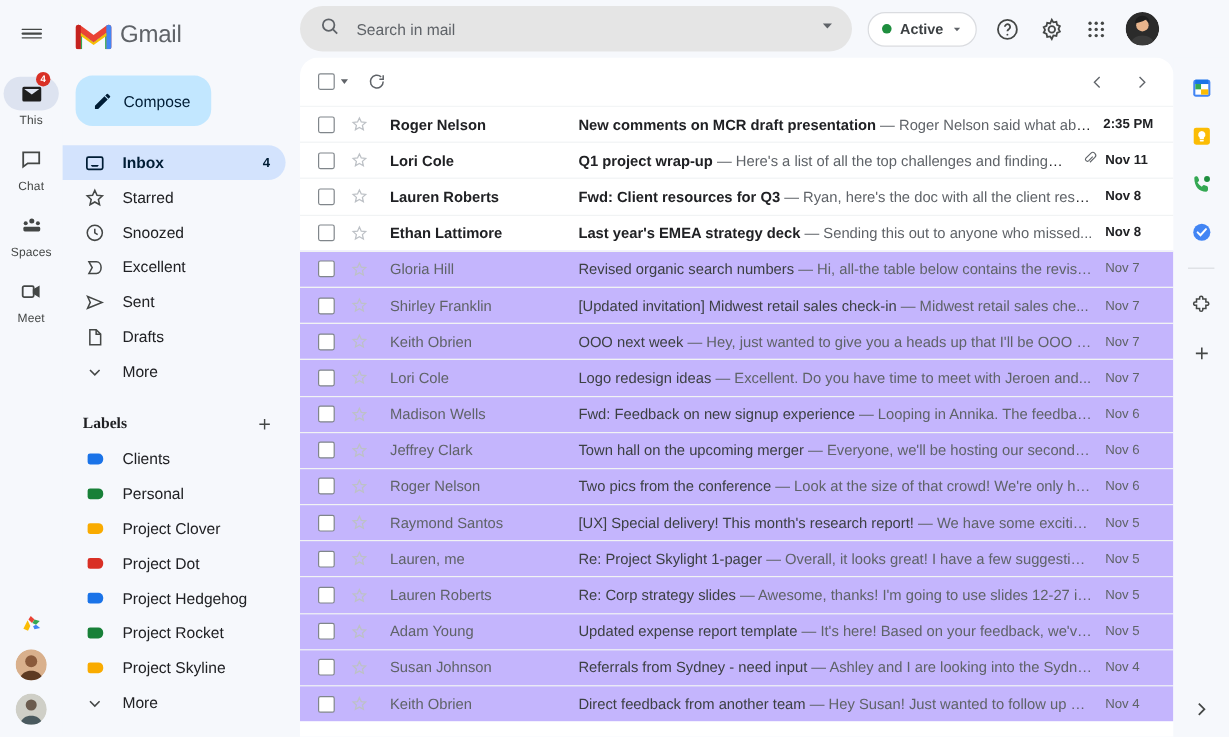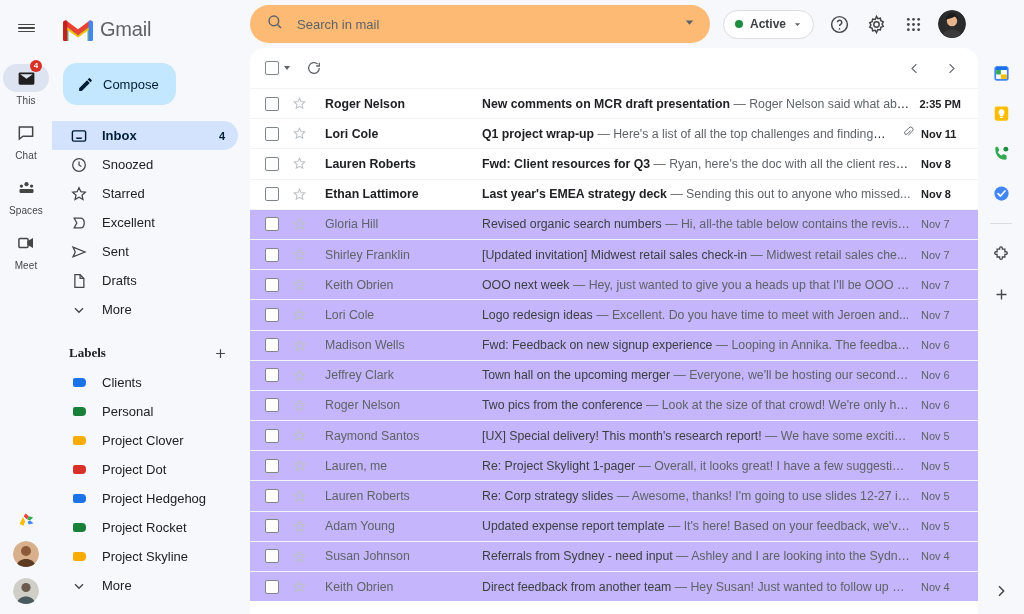--- a/index.html
+++ b/index.html
@@ -124,21 +124,21 @@
   .row.read .date { color: #5f6368; }
 
   
   .topbar {
     position: absolute; top: 0; left: 250px; right: 0; height: 48px;
     display: flex; align-items: center; gap: 13px; padding: 0 13px 0 0;
     background: #f6f8fc; z-index: 5;
   }
   .search {
     flex: 1; max-width: 460px; height: 38px;
-    background: #fdba74; border-radius: 19px;
+    background: #e5e5e5; border-radius: 19px;
     display: flex; align-items: center; padding: 0 14px 0 16px; gap: 13px;
     cursor: text;
   }
   .search input {
     flex: 1; border: none; background: transparent; outline: none;
     font-size: 13px; color: #202124; font-family: "Liberation Sans", sans-serif;
   }
   .search input::placeholder { color: #5f6368; }
   .status-chip {
     display: flex; align-items: center; gap: 7px;
@@ -266,34 +266,34 @@
               <path d="M3.2 14h4.3l1.4 2h6.2l1.4-2h4.3" fill="#001d35" stroke="none"></path>
             </svg>
         </span>
         <span class="nav-label">Inbox</span>
         <span class="nav-count">4</span>
       </div>
 
       <div class="nav-item">
         <span class="nav-ico">
           <svg width="18" height="18" viewBox="0 0 24 24" fill="none" stroke="#444746" stroke-width="1.7">
+              <path d="M12 3.6l2.5 5.4 5.9.6-4.4 4 1.3 5.8L12 16.4 6.7 19.4 8 13.6 3.6 9.6l5.9-.6z"></path>
+            </svg>
+        </span>
+        <span class="nav-label">Starred</span>
+      </div>
+
+      <div class="nav-item">
+        <span class="nav-ico">
+          <svg width="18" height="18" viewBox="0 0 24 24" fill="none" stroke="#444746" stroke-width="1.7">
               <circle cx="12" cy="12" r="8.4"></circle>
               <path d="M12 7.4V12l3.2 2"></path>
             </svg>
         </span>
         <span class="nav-label">Snoozed</span>
-      </div>
-
-      <div class="nav-item">
-        <span class="nav-ico">
-          <svg width="18" height="18" viewBox="0 0 24 24" fill="none" stroke="#444746" stroke-width="1.7">
-              <path d="M12 3.6l2.5 5.4 5.9.6-4.4 4 1.3 5.8L12 16.4 6.7 19.4 8 13.6 3.6 9.6l5.9-.6z"></path>
-            </svg>
-        </span>
-        <span class="nav-label">Starred</span>
       </div>
 
       <div class="nav-item">
         <span class="nav-ico">
           <svg width="18" height="18" viewBox="0 0 24 24" fill="none" stroke="#444746" stroke-width="1.7">
               <path d="M5.5 5.5h8.3c3 0 5.2 2.6 5.2 6.5s-2.2 6.5-5.2 6.5H5.5l3.6-6.5z"></path>
             </svg>
         </span>
         <span class="nav-label">Excellent</span>
       </div>

